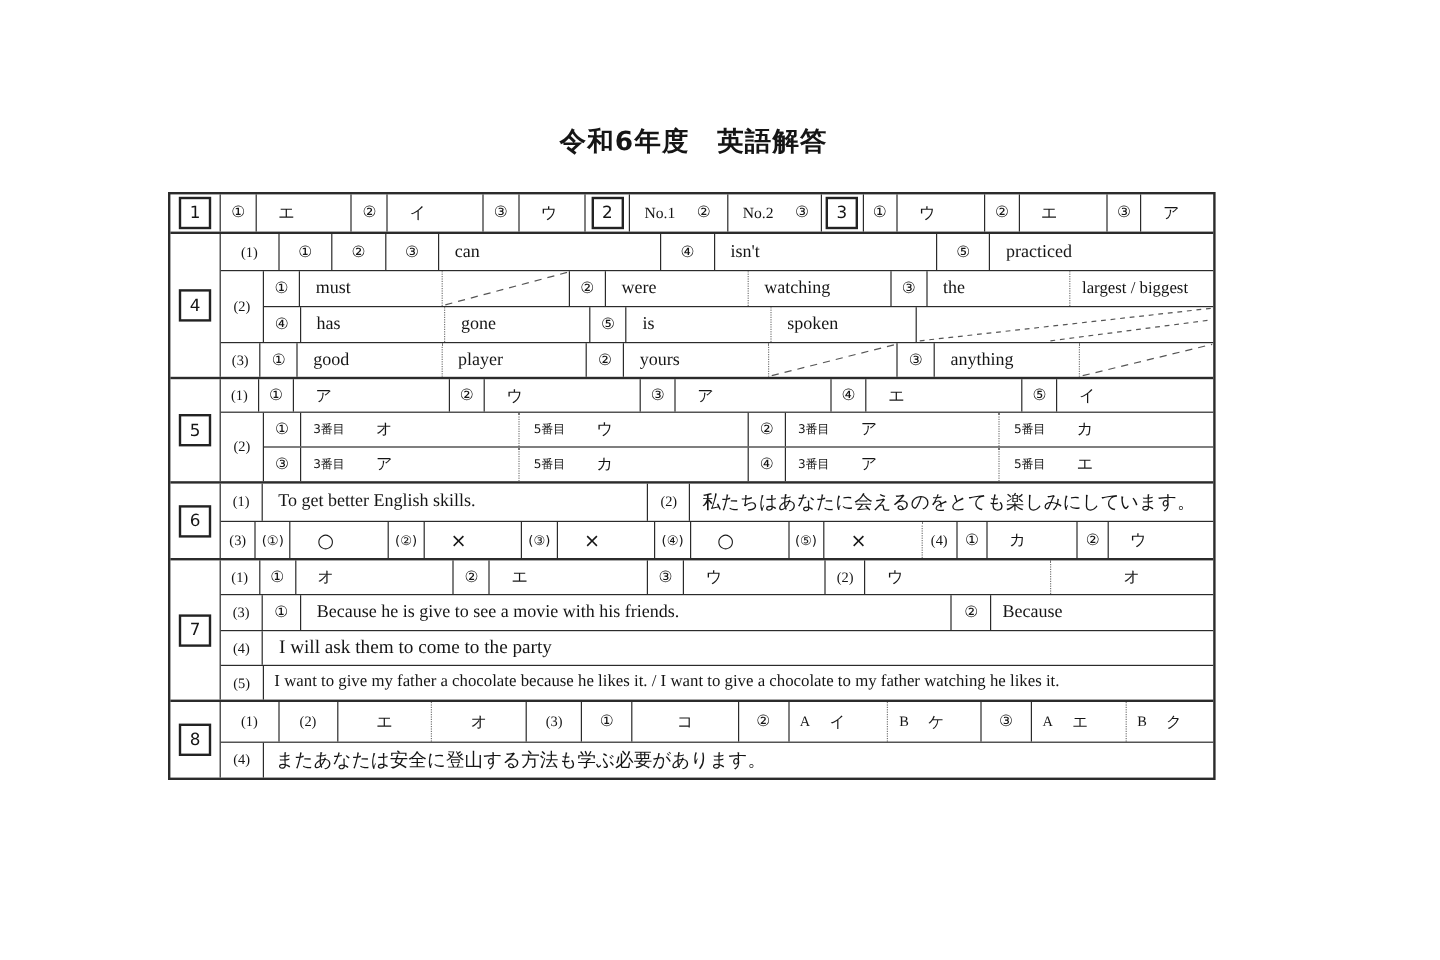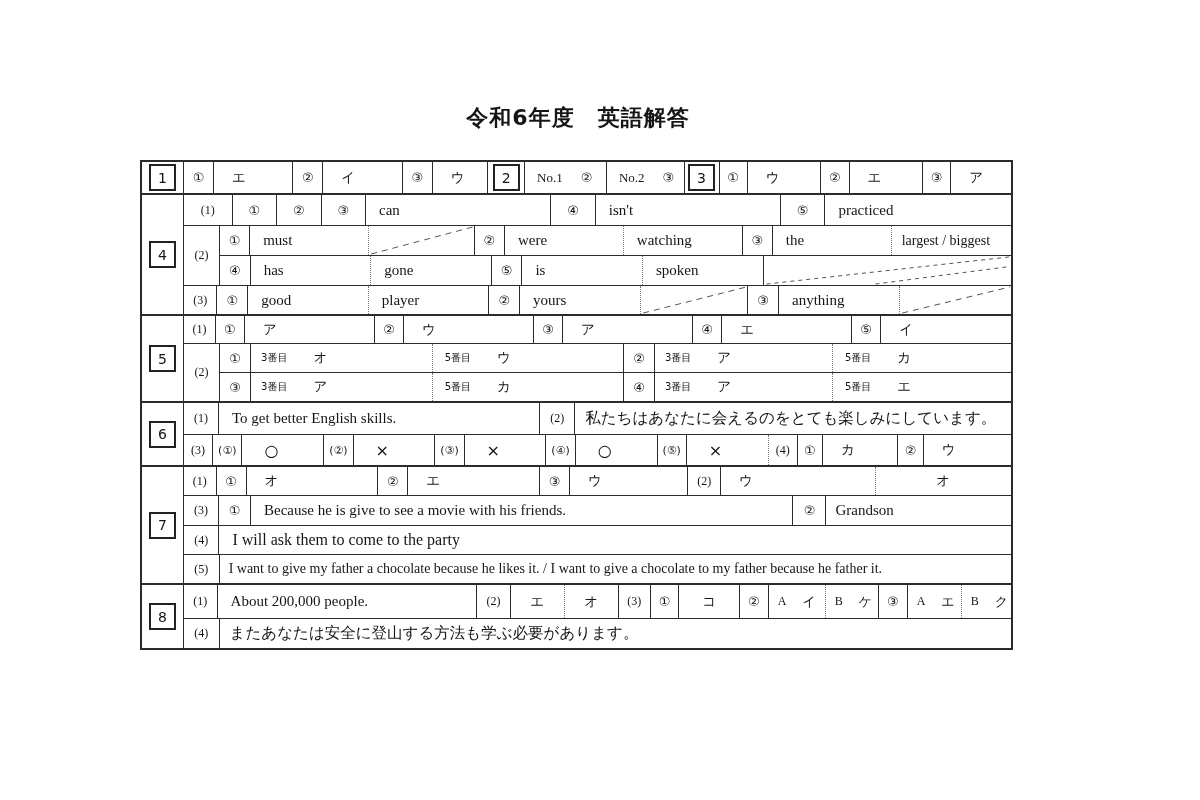--- a/index.html
+++ b/index.html
@@ -273,41 +273,40 @@
           <div class="c kat" style="flex:110 0 0">ウ</div>
           <div class="c sub" style="flex:35 0 0">(2)</div>
           <div class="c kat dot" style="flex:150 0 0">ウ</div>
           <div class="c kat-c lastc" style="flex:150 0 0">オ</div>
         </div>
         <div class="row" style="height:29px">
           <div class="c sub" style="flex:35 0 0">(3)</div>
           <div class="c mk" style="flex:32 0 0">①</div>
           <div class="c ans" style="flex:545 0 0">Because he is give to see a movie with his friends.</div>
           <div class="c mk" style="flex:33 0 0">②</div>
-          <div class="c ans lastc" style="flex:181 0 0; padding-left:9px">Grandson</div>
+          <div class="c ans lastc" style="flex:181 0 0; padding-left:9px">Because</div>
         </div>
         <div class="row" style="height:28px">
           <div class="c sub" style="flex:35 0 0">(4)</div>
           <div class="c ans lastc" style="flex:791 0 0; font-size:16px">I will ask them to come to the party</div>
         </div>
         <div class="row" style="height:28px">
           <div class="c sub" style="flex:35 0 0">(5)</div>
-          <div class="c ans lastc" style="flex:791 0 0; font-size:14px; padding-left:9px">I want to give my father a chocolate because he likes it.  / I want to give a chocolate to my father because he father it.</div>
+          <div class="c ans lastc" style="flex:791 0 0; font-size:14px; padding-left:9px">I want to give my father a chocolate because he likes it.  / I want to give a chocolate to my father watching he likes it.</div>
         </div>
       </div>
     </div>
 
     <div class="sec">
       <div class="qcol">
         <div class="qbox">8</div>
       </div>
       <div class="body">
         <div class="row first" style="height:33px">
           <div class="c sub" style="flex:35 0 0">(1)</div>
-          <div class="c ans" style="flex:264 0 0">About 200,000 people.</div>
           <div class="c sub" style="flex:35 0 0">(2)</div>
           <div class="c kat-c dot" style="flex:57 0 0">エ</div>
           <div class="c kat-c" style="flex:57 0 0">オ</div>
           <div class="c sub" style="flex:33 0 0">(3)</div>
           <div class="c mk" style="flex:30 0 0">①</div>
           <div class="c kat-c" style="flex:64 0 0">コ</div>
           <div class="c mk" style="flex:30 0 0">②</div>
           <div class="c dot" style="flex:60 0 0">
             <span class="ab-l">A</span>
             <span class="ab-v">イ</span>

